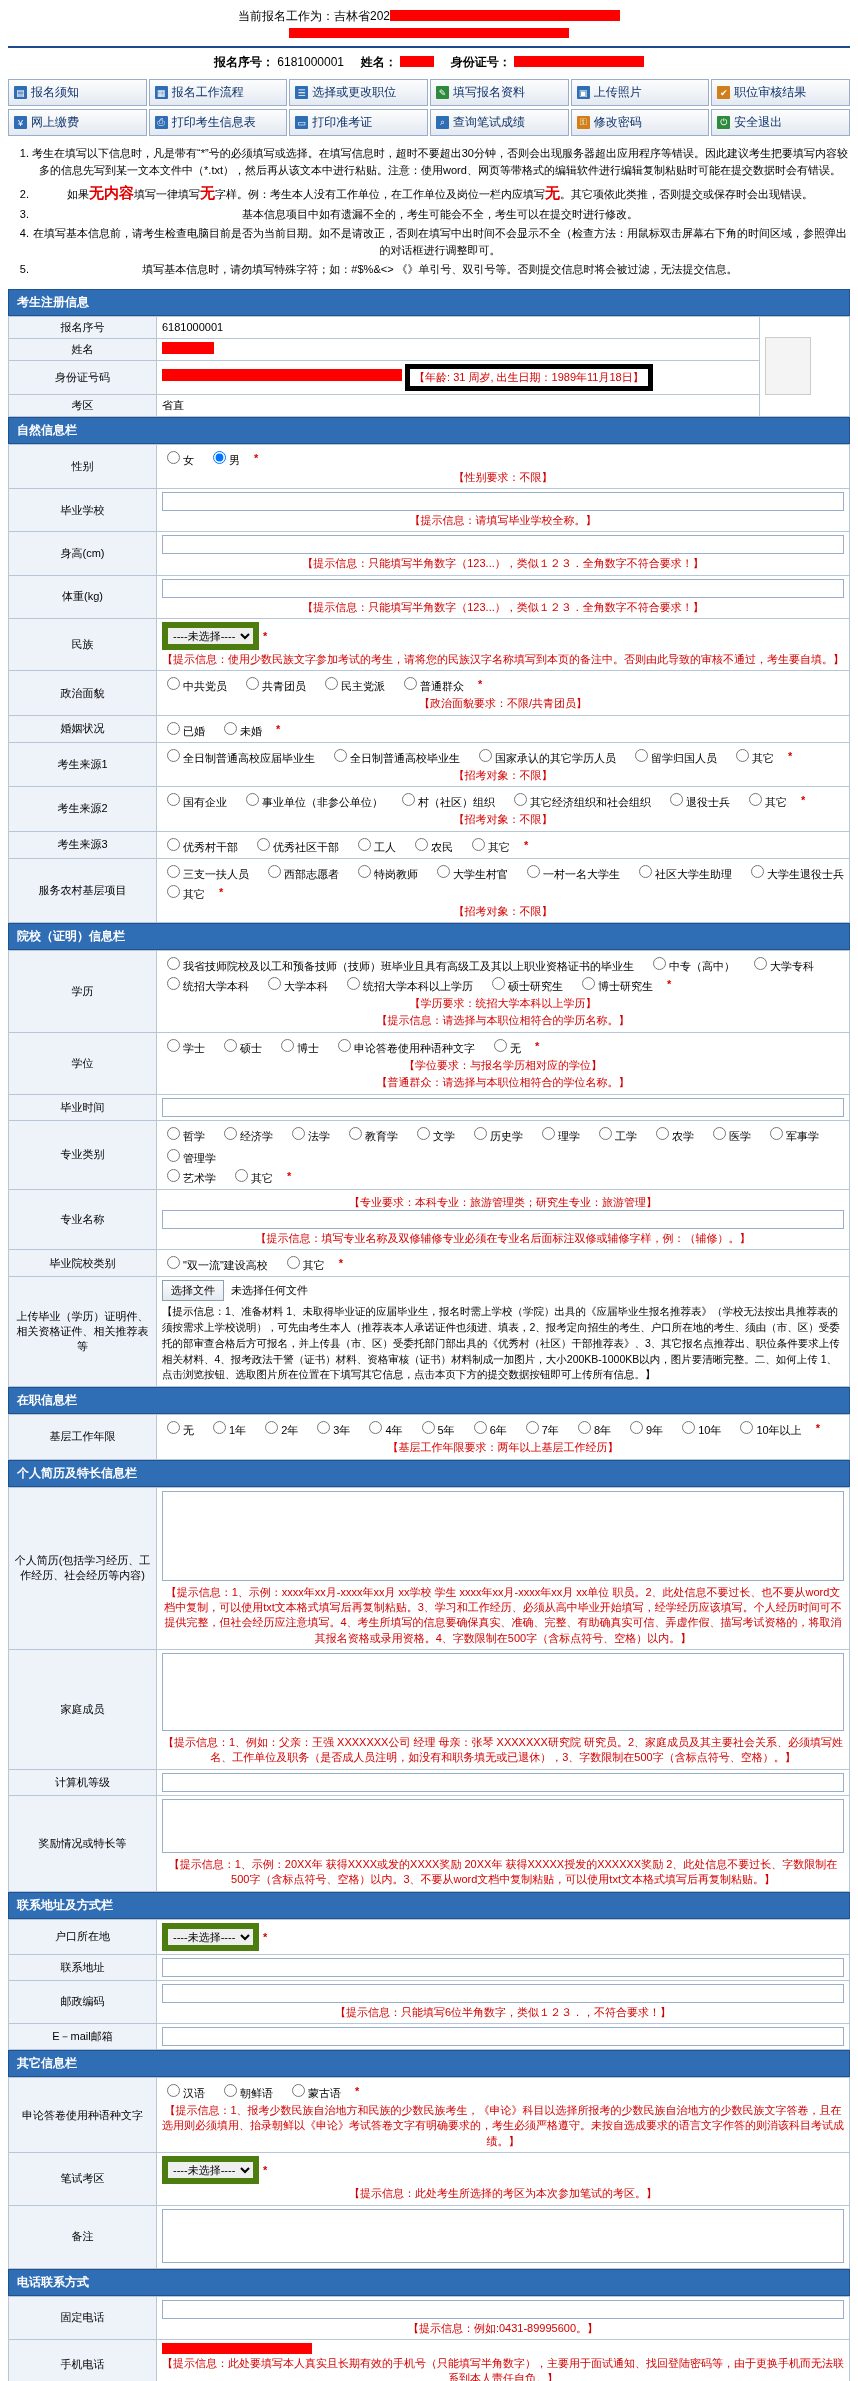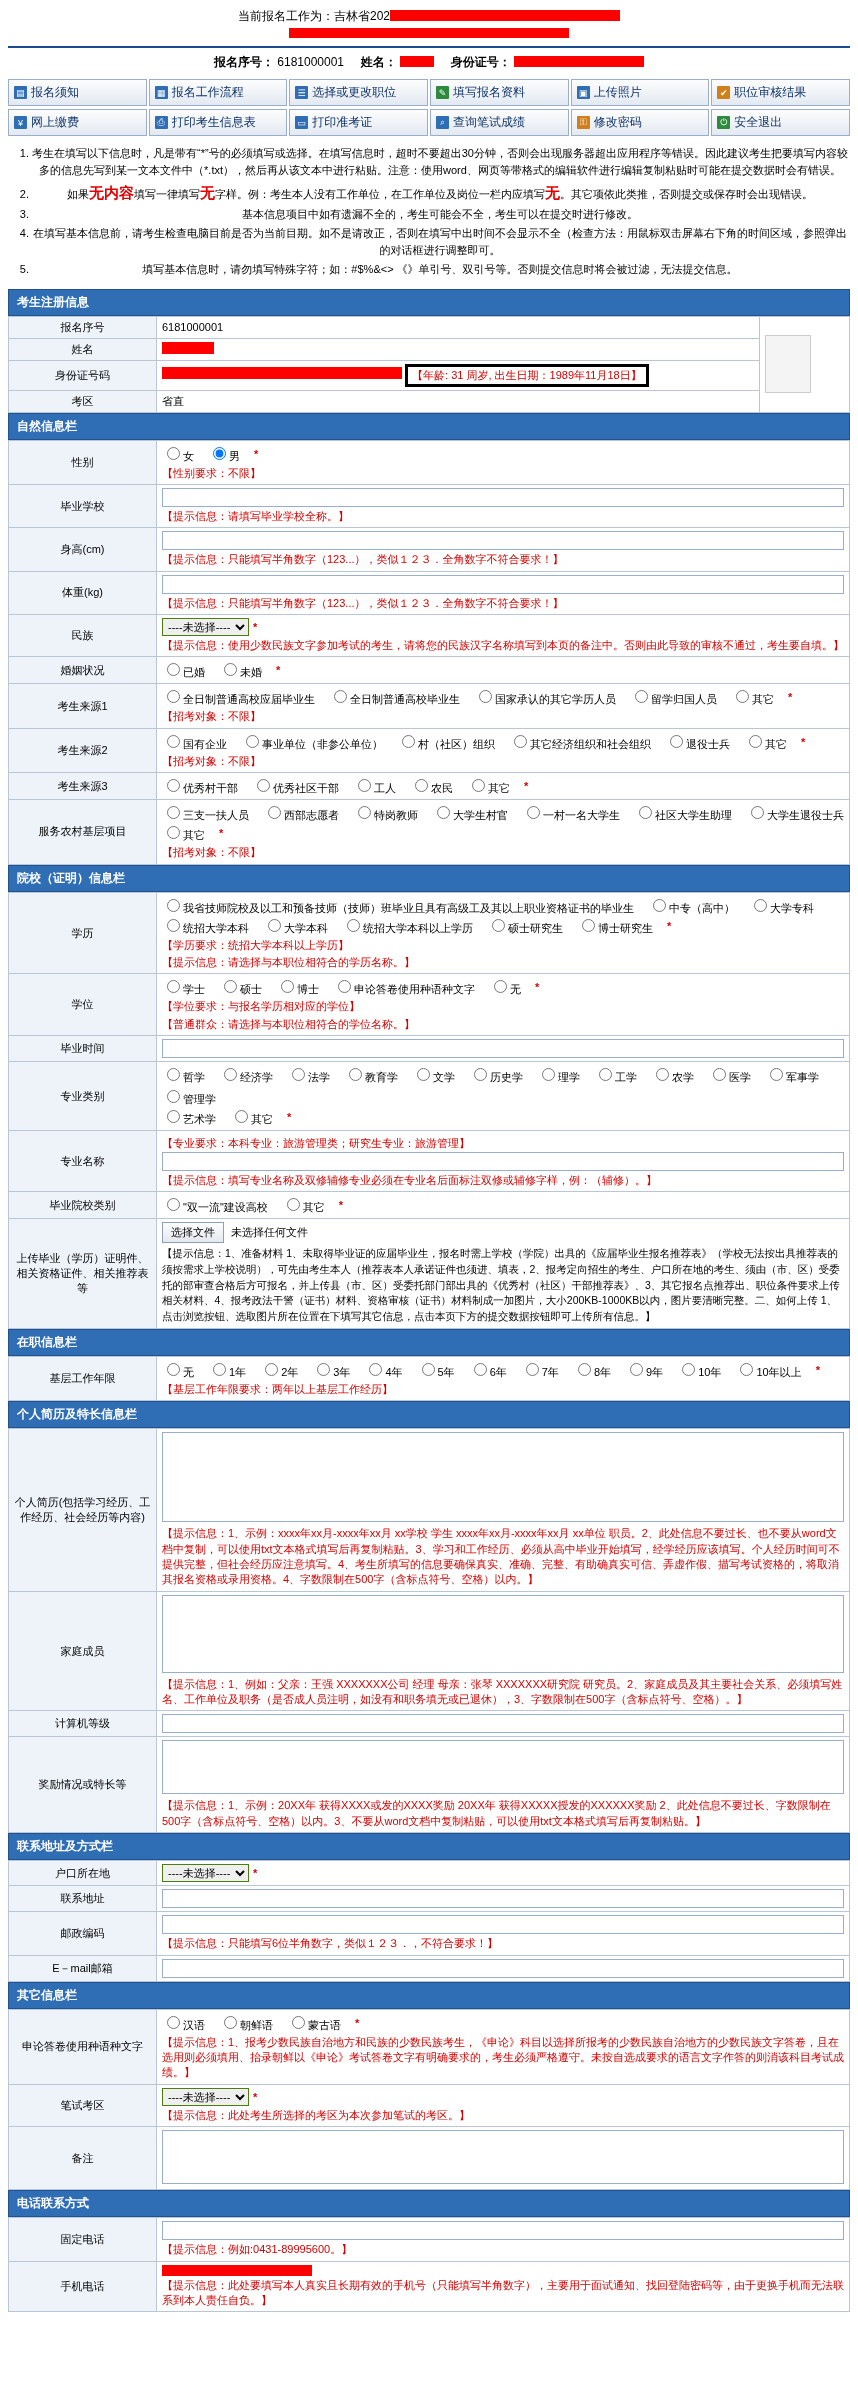--- a/index.html
+++ b/index.html
@@ -61,27 +61,27 @@
   td.lab { width: 148px; background:#eef3fa; text-align:center; font-size:11px; }
   td.val { background:#fff; }
   input.txt {
     width: 100%; border: 1px solid #9aaec9; padding: 2px 3px;
     font-family: "Liberation Sans", sans-serif; font-size: 11px; height: 19px;
   }
   textarea.ta {
     width: 100%; border: 1px solid #9aaec9; font-size: 11px;
     font-family: "Liberation Sans", sans-serif; padding:2px 3px; resize: none;
   }
-  .hint { color:#d40000; font-size:11px; margin-top:2px; display:block; line-height:1.4; }
+  .hint { color:#d40000; font-size:11px; margin-top:2px; display:block; line-height:1.4;text-align:center; }
   .reqmark { color:#d40000; font-weight:bold; }
   .radios { display:flex; flex-wrap: wrap; gap: 2px 14px; align-items:center; }
   .radios label { white-space: nowrap; }
   .redfill-val { display:inline-block; background:#ff0000; height:12px; width:52px; }
-  .agebox { border:3px solid #000000; padding:1px 4px; color:#d40000; display:inline-block; }
-  select.sel { font-size:11px; padding:1px; border:1px solid #4d7c0f; }
+  .agebox { border:5px solid #000000; padding:1px 4px; color:#d40000; display:inline-block; }
+  select.sel { font-size:11px; padding:1px; border:6px solid #4d7c0f; }
   .filebtn {
     display:inline-block; background:linear-gradient(#fdfdfd,#e4e9f0);
     border:1px solid #8e9fb5; padding:2px 8px; font-size:11px; cursor:pointer;
   }
   .filetext { font-size:11px; margin-left:4px; }
   .photobox { width: 46px; height: 58px; border:1px solid #ccc; background:#f4f4f4; }
   .redline { background:#ff0000; height:11px; width:150px; display:block; }
   .upload-desc { font-size:10.5px; line-height:1.5; margin-top:3px; }
   .nowrapsel { display:flex; align-items:center; gap:4px; }
 </style>
@@ -234,20 +234,33 @@
       </td>
     </tr>
     <tr>
       <td class="lab">民族</td>
       <td class="val">
         <div class="nowrapsel">
           <select class="sel"><option>----未选择----</option></select>
           <span class="reqmark">*</span>
         </div>
         <span class="hint">【提示信息：使用少数民族文字参加考试的考生，请将您的民族汉字名称填写到本页的备注中。否则由此导致的审核不通过，考生要自填。】</span>
+      </td>
+    </tr>
+    <tr>
+      <td class="lab">政治面貌</td>
+      <td class="val">
+        <div class="radios">
+          <label><input type="radio" name="pol" style=""><span>中共党员</span></label>
+          <label><input type="radio" name="pol" style=""><span>共青团员</span></label>
+          <label><input type="radio" name="pol" style=""><span>民主党派</span></label>
+          <label><input type="radio" name="pol" style=""><span>普通群众</span></label>
+          <span class="reqmark">*</span>
+        </div>
+        <span class="hint">【政治面貌要求：不限/共青团员】</span>
       </td>
     </tr>
     <tr>
       <td class="lab">婚姻状况</td>
       <td class="val">
         <div class="radios">
           <label><input type="radio" name="mar" style=""><span>已婚</span></label>
           <label><input type="radio" name="mar" style=""><span>未婚</span></label>
           <span class="reqmark">*</span>
         </div>

